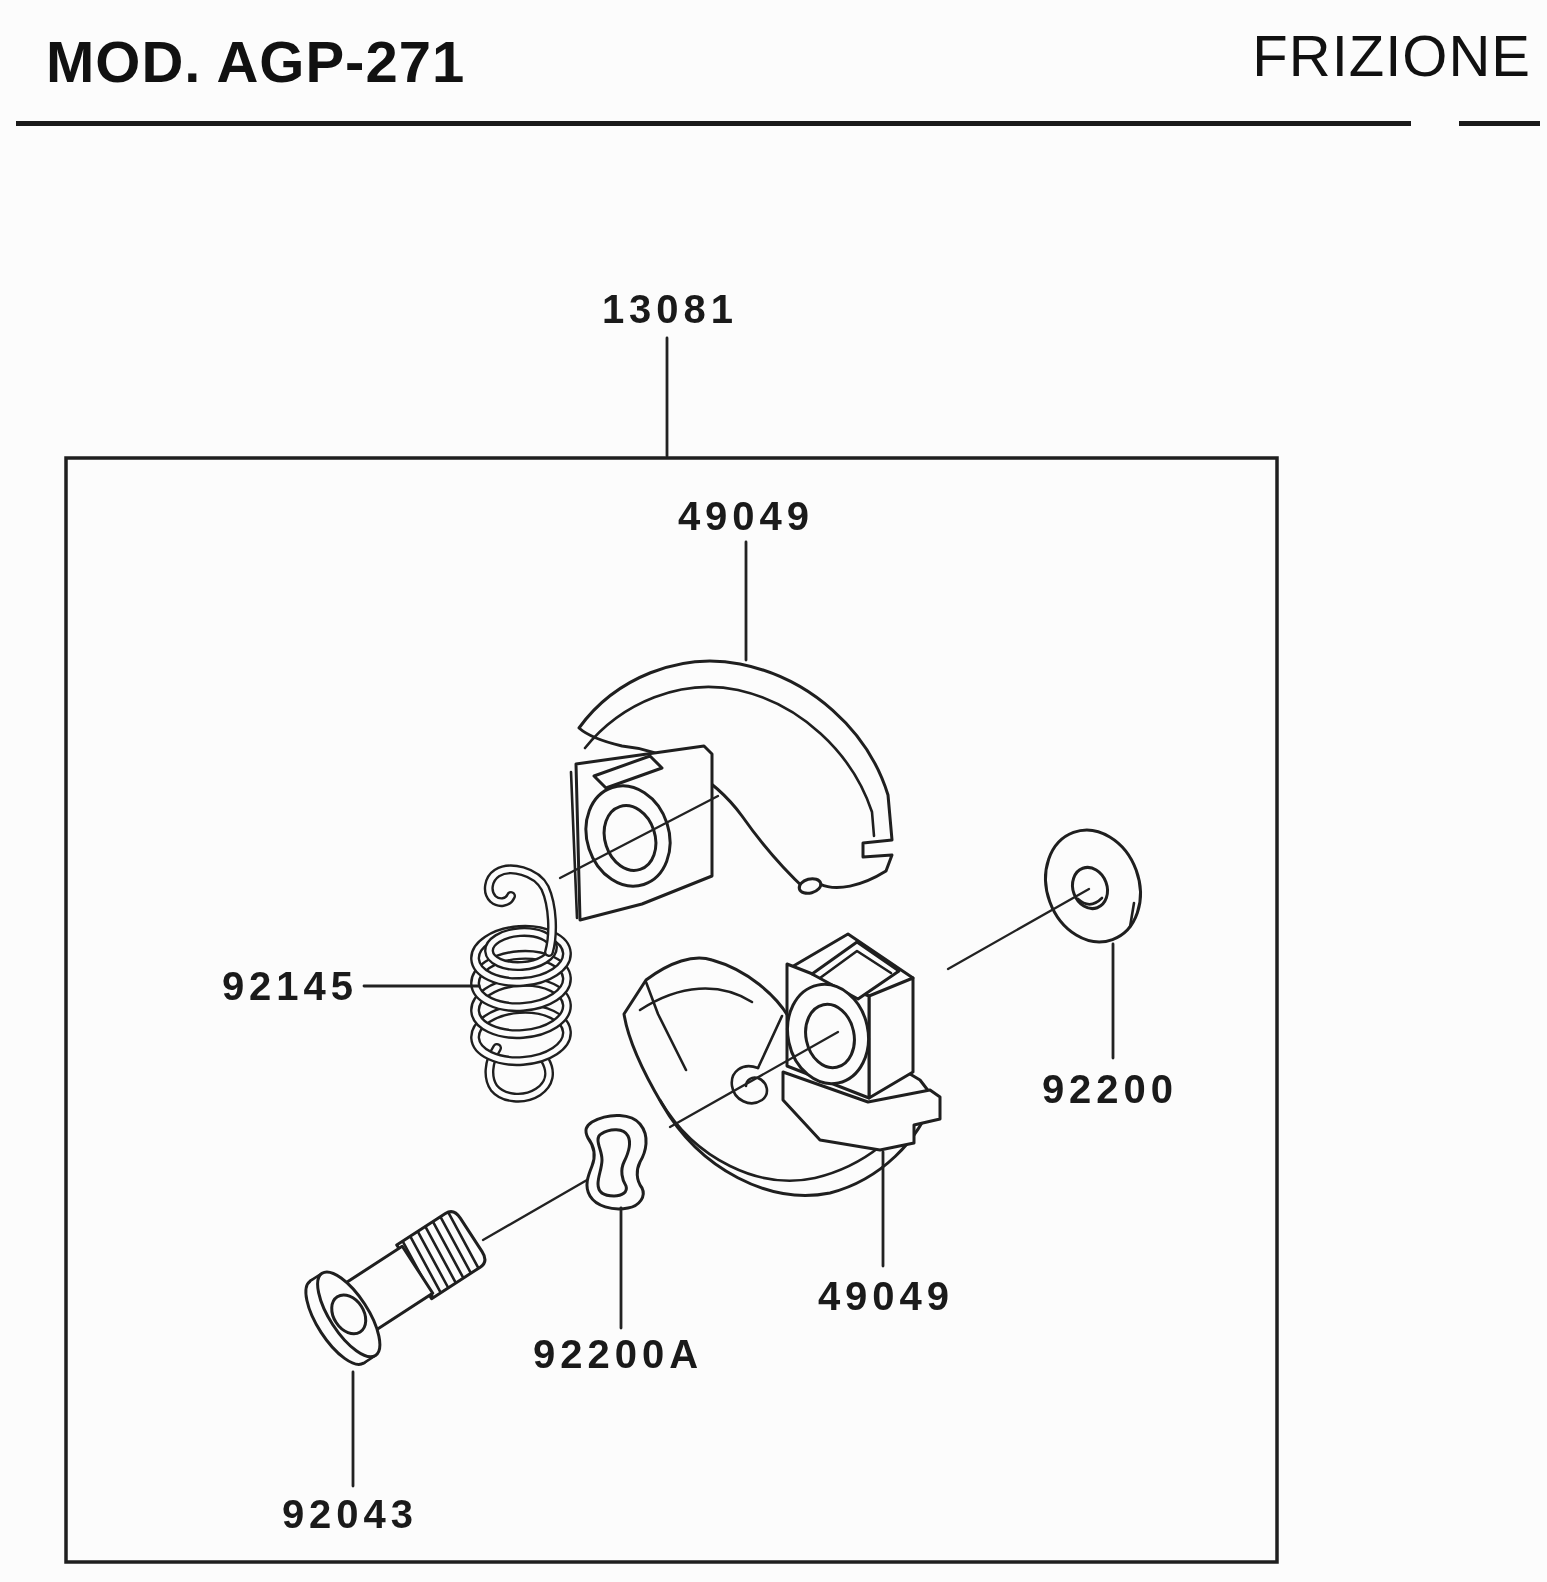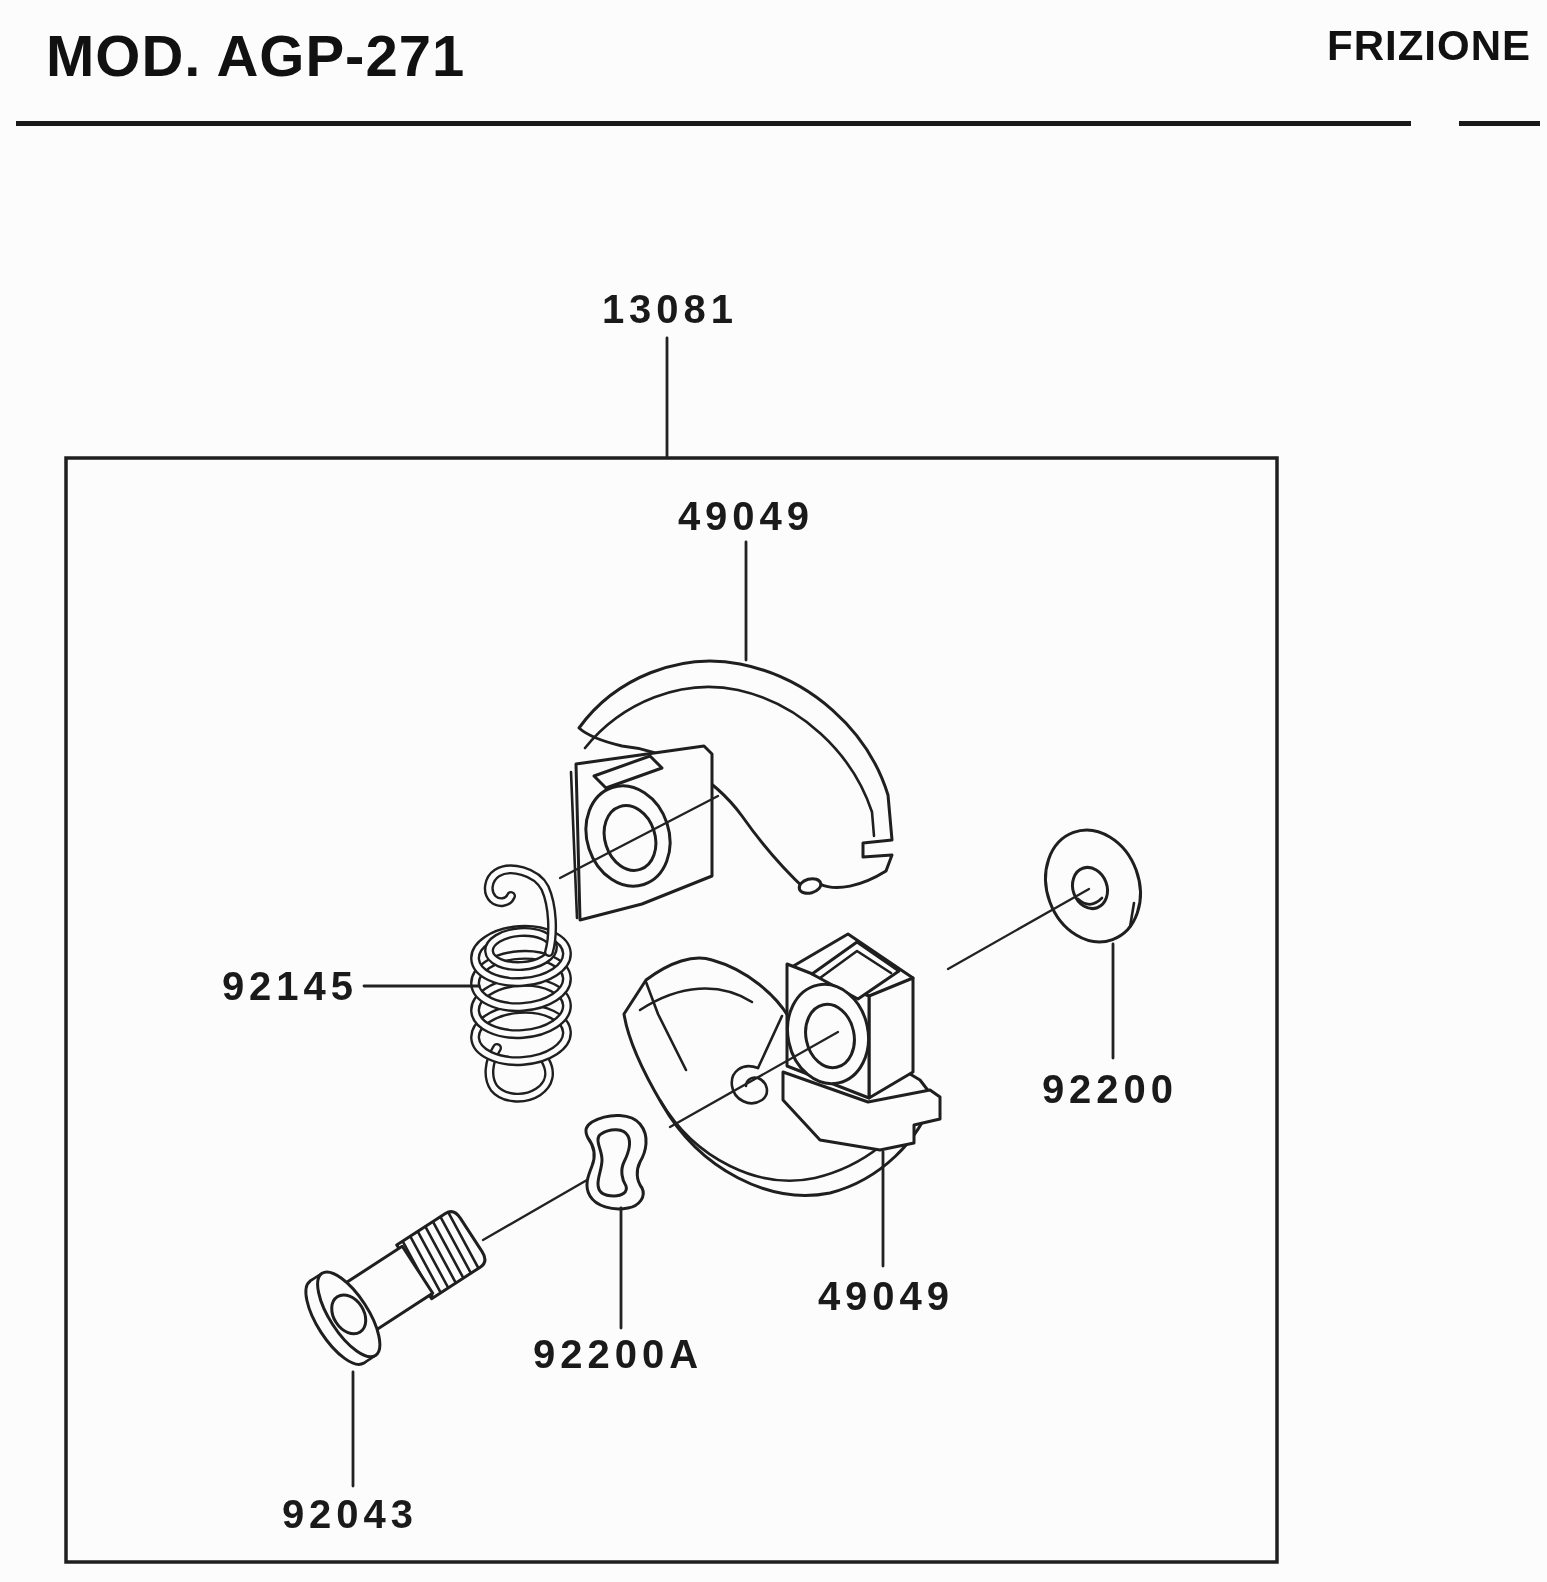--- a/index.html
+++ b/index.html
@@ -2,26 +2,26 @@
 <html><head>
 <meta charset="utf-8">
 <style>
   html,body{margin:0;padding:0;background:#e9e9e9;}
   .page{
     position:relative;width:1547px;height:1582px;margin:0 auto;
     background:#fcfcfc;overflow:hidden;
     font-family:"Liberation Sans", sans-serif;
   }
   .hdr-left{
-    position:absolute;left:46px;top:22px;
+    position:absolute;left:46px;top:28px;
     font-size:58px;font-weight:bold;color:#111;letter-spacing:1px;white-space:nowrap;
   }
   .hdr-right{
     position:absolute;right:16px;top:22px;
-    font-size:42px;font-weight:bold;color:#111;letter-spacing:1px;white-space:nowrap;
+    font-size:58px;font-weight:normal;color:#111;letter-spacing:1px;white-space:nowrap;
   }
   .rule{position:absolute;top:121px;height:5px;background:#1a1a1a;}
   .rule.seg1{left:16px;width:1395px;}
   .rule.seg2{left:1459px;width:81px;}
   svg{position:absolute;left:0;top:0;}
   .part{fill:#fcfcfc;stroke:#1f1f1f;stroke-width:3;stroke-linejoin:round;stroke-linecap:round;}
   .detail{fill:none;stroke:#1f1f1f;stroke-width:2.6;stroke-linejoin:round;stroke-linecap:round;}
   .leader{fill:none;stroke:#222;stroke-width:2.8;stroke-linecap:round;}
   .axis{fill:none;stroke:#222;stroke-width:2.3;stroke-linecap:round;}
   .wireB{fill:none;stroke:#1f1f1f;stroke-width:10;stroke-linecap:round;}

